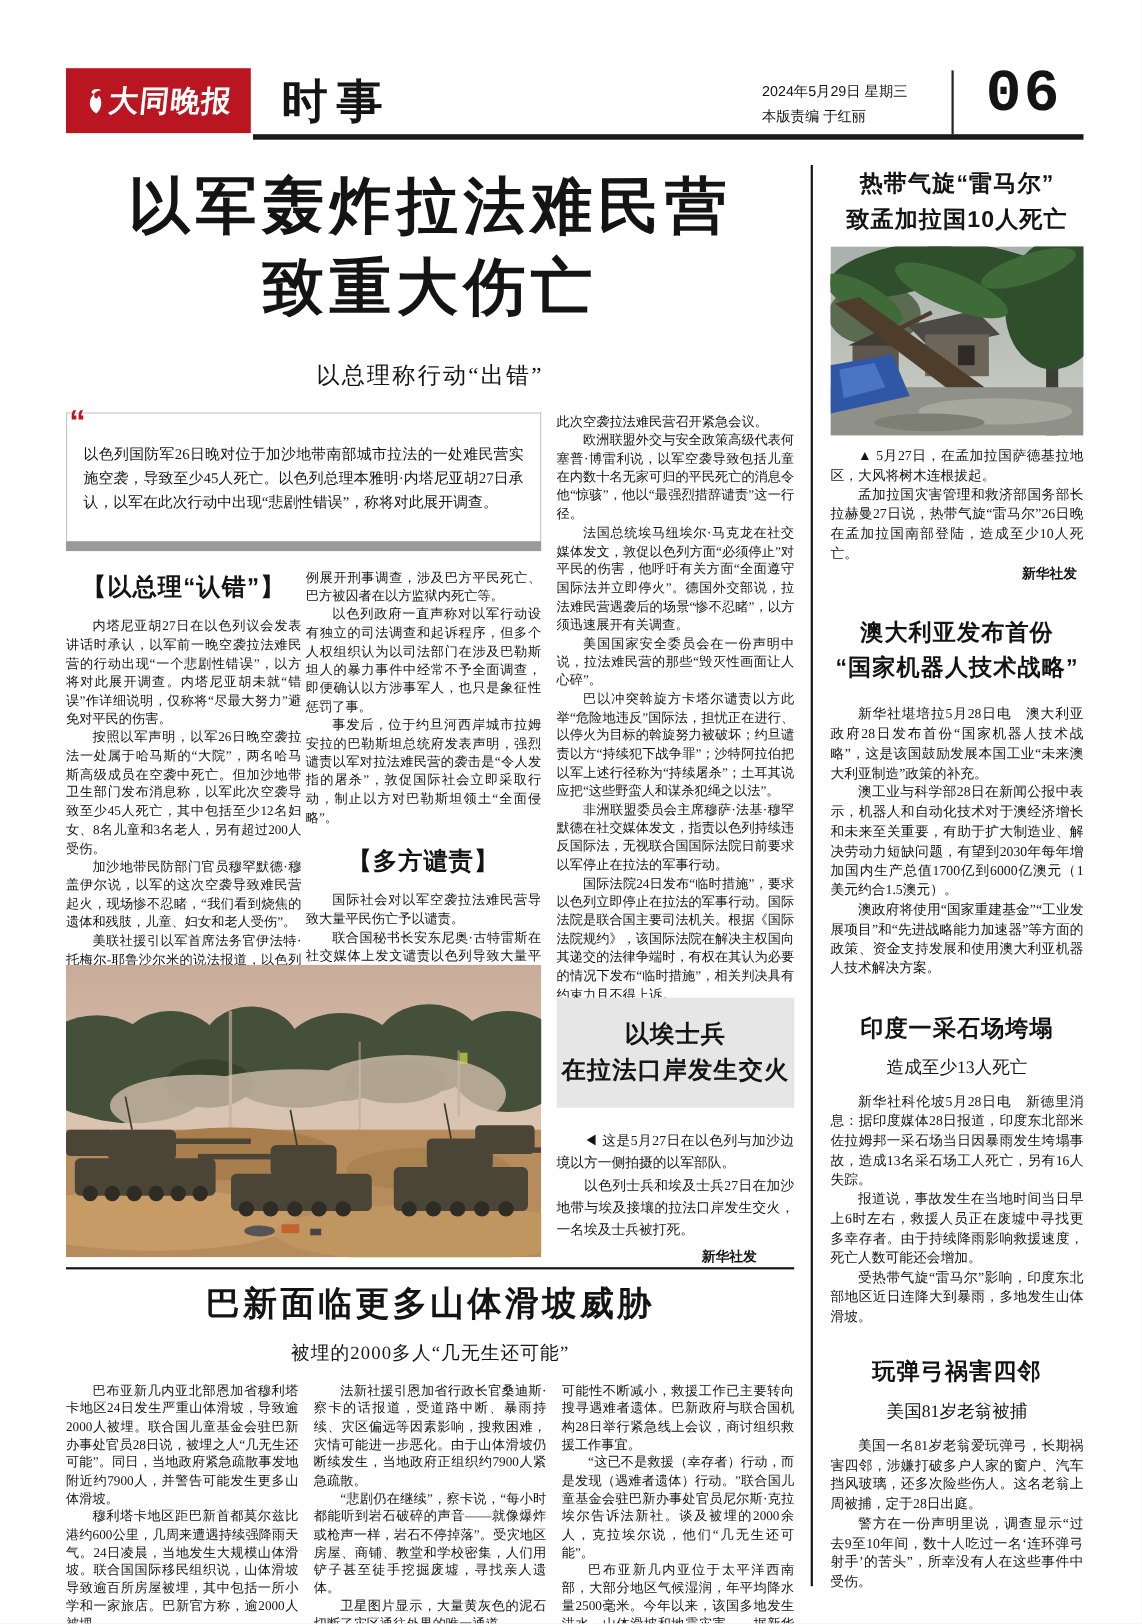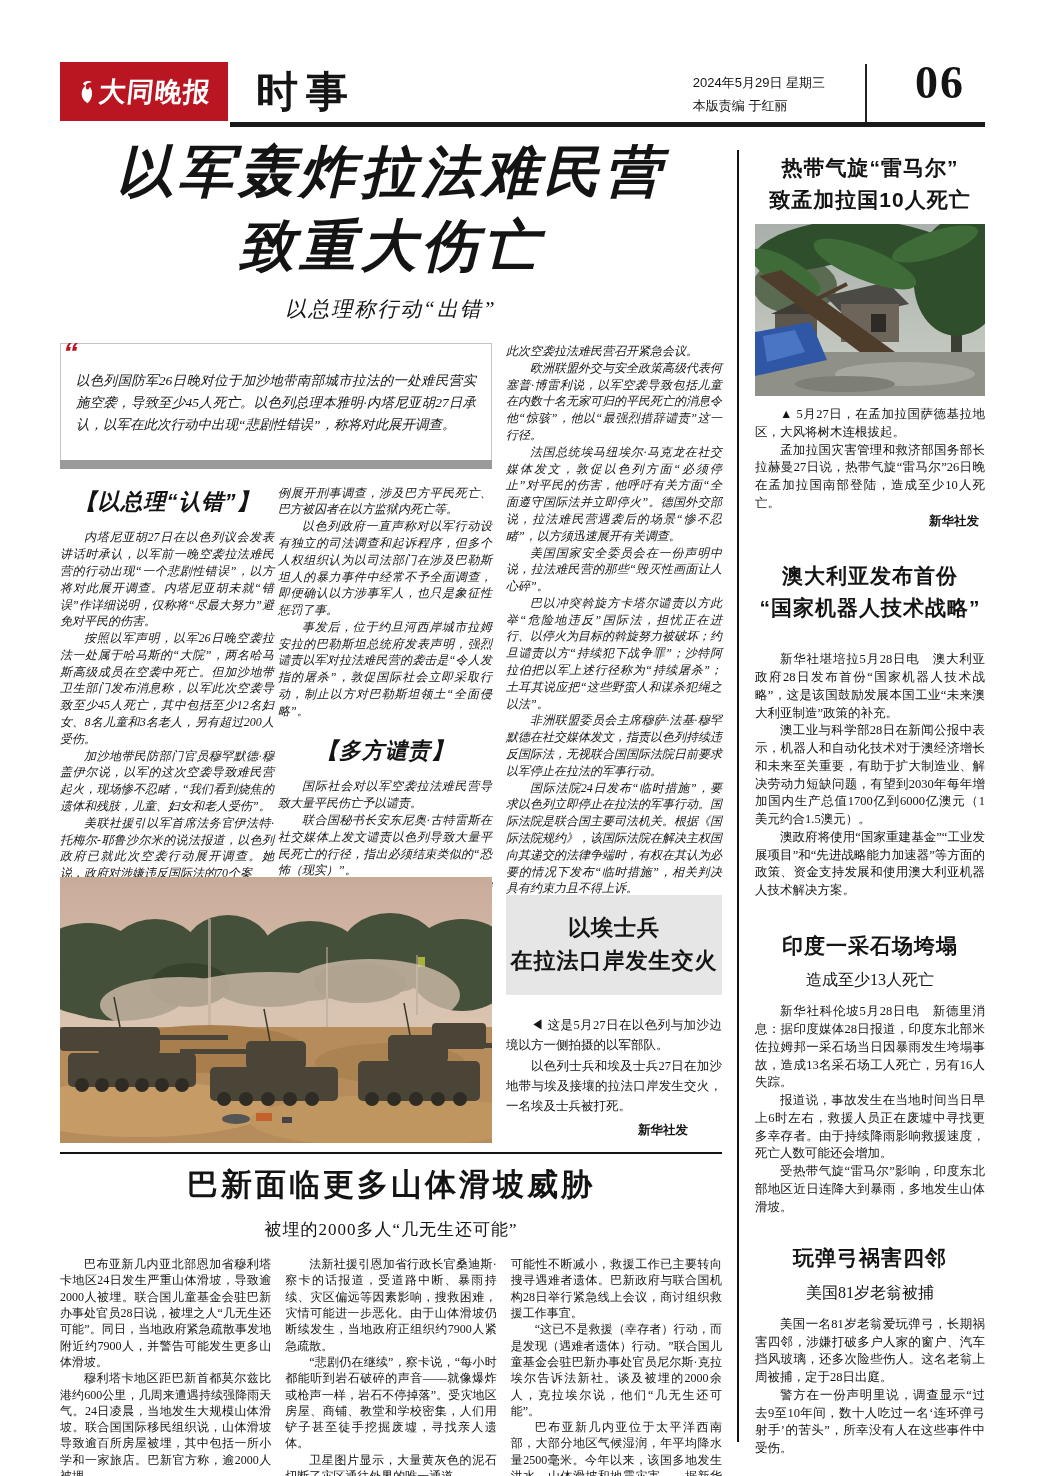--- a/index.html
+++ b/index.html
@@ -10,29 +10,29 @@
   .header{position:absolute;left:60px;top:62px;width:925px;height:63px;}
   .logo{position:absolute;left:0;top:0;width:168px;height:59px;background:#b91622;
         display:flex;align-items:center;justify-content:center;gap:4px;}
   .logo-text{color:#fff;font-weight:bold;font-size:27px;letter-spacing:1px;
              font-family:"Liberation Sans",sans-serif;transform:skewX(-6deg);}
   .section-title{position:absolute;left:196px;top:2px;font-size:42px;font-weight:bold;
                  letter-spacing:8px;font-family:"Liberation Sans",sans-serif;}
   .date-block{position:absolute;right:160px;top:10px;text-align:left;font-size:13px;
               line-height:1.75;font-family:"Liberation Sans",sans-serif;}
   .pn-divider{position:absolute;right:118px;top:2px;width:2px;height:58px;background:#222;}
-  .page-number{position:absolute;right:20px;top:-6px;font-size:46px;font-weight:900;
-               letter-spacing:2px;font-family:Liberation Serif, serif;}
+  .page-number{position:absolute;right:20px;top:-6px;font-size:54px;font-weight:900;
+               letter-spacing:2px;font-family:Liberation Mono, monospace;}
   .header-rule{position:absolute;left:170px;right:0;bottom:-2px;height:5px;background:#1a1a1a;}
 
   
-  .main-left{position:absolute;left:60px;top:135px;width:662px;font-style:italic;}
+  .main-left{position:absolute;left:60px;top:150px;width:662px;}
   .headline{text-align:center;font-family:"Liberation Sans",sans-serif;font-weight:900;
             font-size:56px;line-height:1.33;letter-spacing:5px;}
-  .subtitle{text-align:center;font-size:21px;letter-spacing:2px;margin-top:11px;}
+  .subtitle{text-align:center;font-size:21px;letter-spacing:2px;margin-top:28px;}
   .story-flex{display:flex;gap:14px;margin-top:20px;}
   .left-wrap{width:432px;flex:none;}
   .lead-box{position:relative;border:1px solid #c4c4c4;border-bottom:none;
             padding:13px 15px 10px 15px;font-size:13.5px;line-height:1.62;text-align:justify;}
   .quote-mark{position:absolute;left:2px;top:-6px;color:#b91622;font-size:30px;
               font-weight:bold;font-family:"Liberation Sans",sans-serif;line-height:1;}
   .lead-bar{height:9px;background:#9a9a9a;}
   .cols2{display:flex;gap:4px;margin-top:16px;justify-content:center;}
   .col{flex:1;min-width:0;font-size:12px;line-height:1.4;text-align:justify;}
   .col p{margin:0;text-indent:2em;}
@@ -40,21 +40,21 @@
   .col p.byline{text-indent:0;text-align:right;font-weight:bold;padding-right:4px;margin-top:2px;}
   .sec-head{text-align:center;font-weight:bold;font-size:22px;letter-spacing:1px;
             font-family:"Liberation Sans",sans-serif;margin:16px 0 12px;}
   .col .sec-head:first-child{margin-top:2px;}
 
   
   .mid-band{position:absolute;left:60px;top:877px;width:662px;height:266px;display:flex;gap:14px;}
   .big-photo{width:432px;height:266px;flex:none;}
   .big-photo svg{display:block;width:100%;height:100%;}
   .cap-col{flex:1;min-width:0;}
-  .cap-title-box{background:#e6e6e6;padding:16px 4px 18px;margin-top:18px;}
+  .cap-title-box{background:#e6e6e6;padding:16px 4px 18px;margin-top:30px;}
   .cap-title{text-align:center;font-weight:bold;font-size:22px;letter-spacing:1px;
              font-family:"Liberation Sans",sans-serif;line-height:1.5;}
   .cap-body{margin-top:20px;font-size:12.5px;line-height:1.62;text-align:justify;}
   .cap-body p{margin:0;text-indent:2em;}
   .cap-body p.byline{text-indent:0;text-align:right;font-weight:bold;padding-right:34px;margin-top:4px;}
   .mid-rule{position:absolute;left:60px;top:1152px;width:662px;height:2px;background:#141414;}
 
   
   .bottom-story{position:absolute;left:60px;top:1164px;width:662px;}
   .b-title{text-align:center;font-family:"Liberation Sans",sans-serif;font-weight:900;
@@ -314,21 +314,21 @@
           <p>孟加拉国灾害管理和救济部国务部长拉赫曼27日说，热带气旋“雷马尔”26日晚在孟加拉国南部登陆，造成至少10人死亡。</p>
           <p class="byline">新华社发</p>
         </div>
     </div>
 
     <div class="sb-gap-lg">
       <div class="sb-title">
         <div>澳大利亚发布首份</div>
         <div>“国家机器人技术战略”</div>
       </div>
-      <div class="sb-body" style="margin-top:28px;">
+      <div class="sb-body" style="margin-top:18px;">
           <p>新华社堪培拉5月28日电　澳大利亚政府28日发布首份“国家机器人技术战略”，这是该国鼓励发展本国工业“未来澳大利亚制造”政策的补充。</p>
           <p>澳工业与科学部28日在新闻公报中表示，机器人和自动化技术对于澳经济增长和未来至关重要，有助于扩大制造业、解决劳动力短缺问题，有望到2030年每年增加国内生产总值1700亿到6000亿澳元（1美元约合1.5澳元）。</p>
           <p>澳政府将使用“国家重建基金”“工业发展项目”和“先进战略能力加速器”等方面的政策、资金支持发展和使用澳大利亚机器人技术解决方案。</p>
         </div>
     </div>
 
     <div class="sb-gap-lg">
       <div class="sb-title">印度一采石场垮塌</div>
       <div class="sb-sub">造成至少13人死亡</div>
       <div class="sb-body" style="margin-top:12px;">

